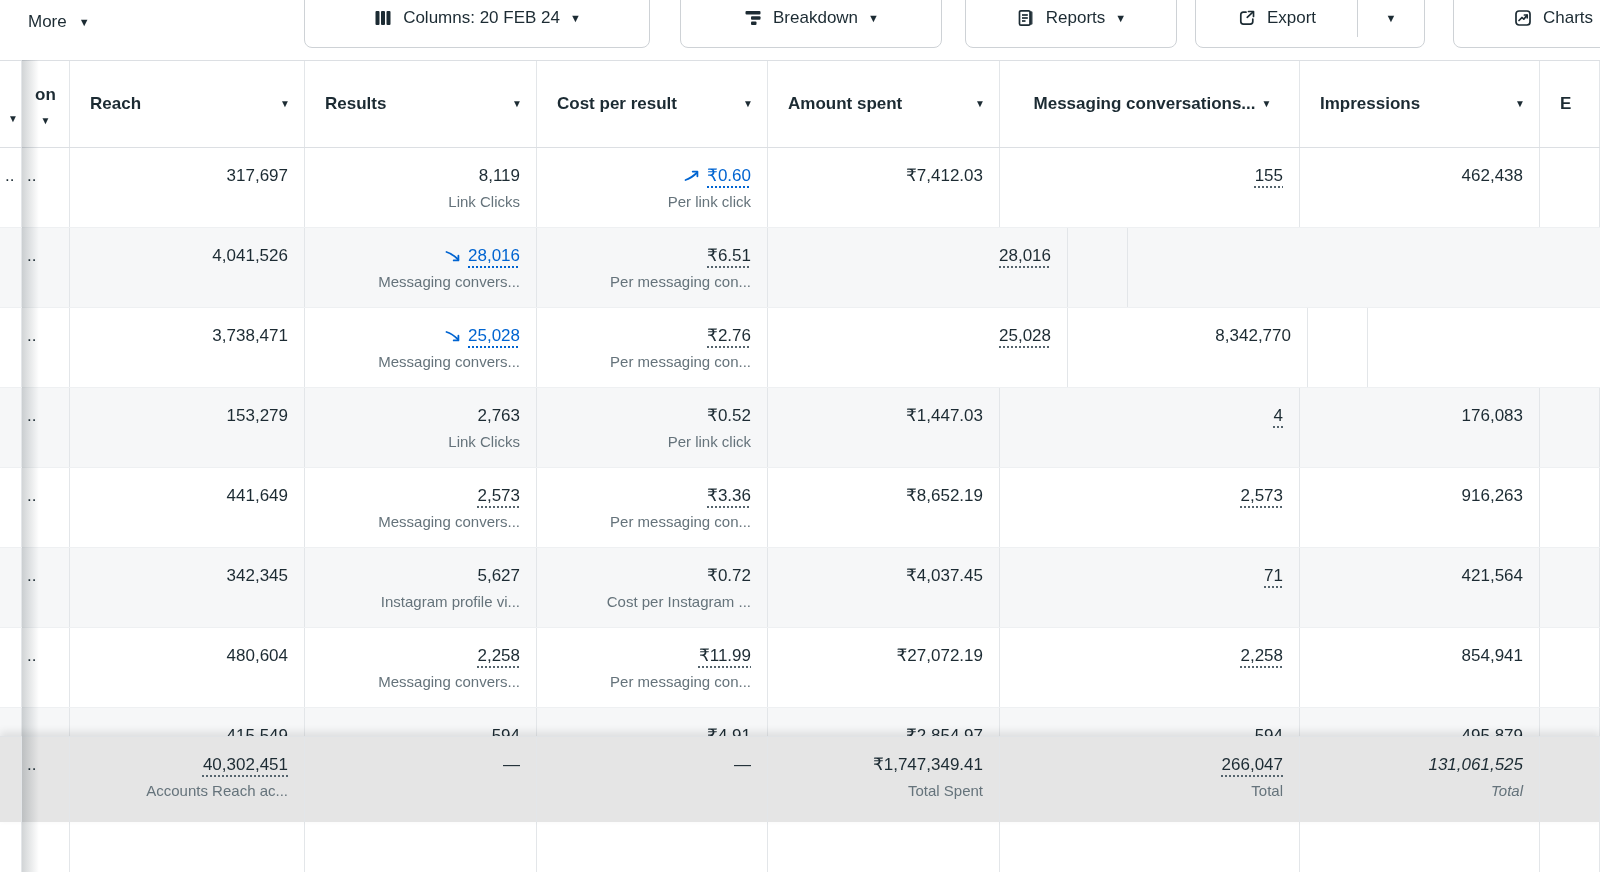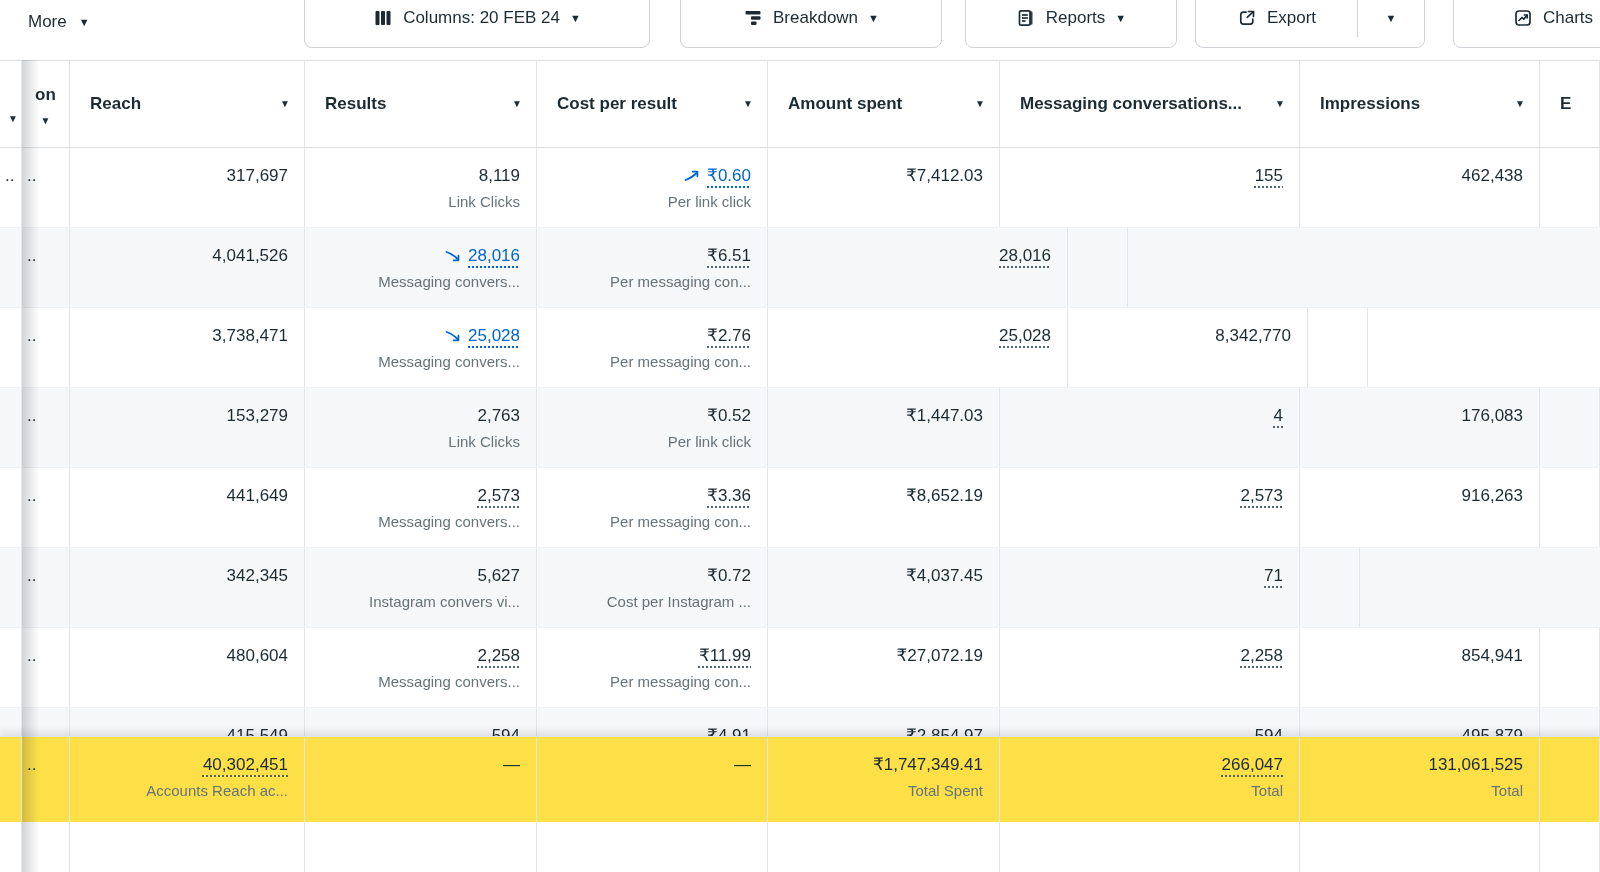--- a/index.html
+++ b/index.html
@@ -48,21 +48,21 @@
   .cell.lcell{text-align:left;padding-left:5px;padding-right:2px;}
   .numline{font-size:17px;line-height:23px;white-space:nowrap;display:flex;justify-content:flex-end;align-items:center;gap:7px;}
   .lcell .numline{justify-content:flex-start;}
   .num{color:#1c2b33;}
   .num.dotted{text-decoration:underline dotted #55646d;text-decoration-thickness:1.5px;text-underline-offset:5px;}
   .num.link{color:#0064d1;}
   .num.link.dotted{text-decoration-color:#0064d1;}
   .sub{font-size:15px;line-height:20px;color:#65737b;margin-top:5px;white-space:nowrap;}
   .trend{flex:0 0 auto;display:flex;}
   .partial{height:28px;overflow:hidden;border-bottom:none;}
-  .totals{display:flex;height:86px;box-sizing:border-box;background:#fde047;position:relative;z-index:2;
+  .totals{display:flex;height:86px;box-sizing:border-box;background:#e5e5e5;position:relative;z-index:2;
     border-top:1px solid #e0e3e6;box-shadow:0 -4px 8px rgba(0,0,0,0.10);}
   .footer-space{display:flex;height:50px;background:#fff;}
   .fcell{box-sizing:border-box;border-right:1px solid #e3e6e9;}
   .scroll-shadow{
     position:absolute;left:22px;top:60px;width:17px;height:812px;z-index:5;pointer-events:none;
     background:linear-gradient(to right,rgba(28,43,51,0.20),rgba(28,43,51,0));
   }
 </style>
 </head>
 <body>
@@ -162,21 +162,21 @@
         <span class="harrow">▼</span>
       </div>
       <div class="hcell" style="width: 231px;">
         <span style="white-space: nowrap;">Cost per result</span>
         <span class="harrow">▼</span>
       </div>
       <div class="hcell" style="width: 232px;">
         <span style="white-space: nowrap;">Amount spent</span>
         <span class="harrow">▼</span>
       </div>
-      <div class="hcell" style="width: 300px;">
+      <div class="hcell" style="width: 300px; justify-content: center;">
         <span style="white-space: normal;">Messaging conversations...</span>
         <span class="harrow">▼</span>
       </div>
       <div class="hcell" style="width: 240px;">
         <span style="white-space: nowrap;">Impressions</span>
         <span class="harrow">▼</span>
       </div>
       <div class="hcell" style="width: 60px;">
         <span style="white-space: nowrap;">E</span>
       </div>
@@ -397,36 +397,41 @@
         </div>
         <div class="cell" style="width: 235px;">
           <div class="numline">
             <span class="num">342,345</span>
           </div>
         </div>
         <div class="cell" style="width: 232px;">
           <div class="numline">
             <span class="num">5,627</span>
           </div>
-          <div class="sub">Instagram convers vi...</div>
+          <div class="sub">Instagram profile vi...</div>
         </div>
         <div class="cell" style="width: 231px;">
           <div class="numline">
             <span class="num">₹0.72</span>
           </div>
           <div class="sub">Cost per Instagram ...</div>
         </div>
         <div class="cell" style="width: 232px;">
           <div class="numline">
             <span class="num">₹4,037.45</span>
           </div>
         </div>
         <div class="cell" style="width: 300px;">
           <div class="numline">
             <span class="num dotted">71</span>
+          </div>
+        </div>
+        <div class="cell" style="width: 240px;">
+          <div class="numline">
+            <span class="num">421,564</span>
           </div>
         </div>
         <div class="cell" style="width: 60px;"></div>
       </div>
       <div class="row">
         <div class="cell lcell" style="width: 22px;"></div>
         <div class="cell lcell" style="width: 48px;">
           <div class="numline">
             <span class="num">..</span>
           </div>
@@ -529,21 +534,21 @@
           <span class="num">₹1,747,349.41</span>
         </div>
         <div class="sub">Total Spent</div>
       </div>
       <div class="cell" style="width: 300px;">
         <div class="numline">
           <span class="num dotted">266,047</span>
         </div>
         <div class="sub">Total</div>
       </div>
-      <div class="cell" style="width: 240px;">
+      <div class="cell" style="width: 240px; font-style: italic;">
         <div class="numline">
           <span class="num">131,061,525</span>
         </div>
         <div class="sub">Total</div>
       </div>
       <div class="cell" style="width: 60px;"></div>
     </div>
   <div class="footer-space" id="footer-row">
       <div class="fcell" style="width: 22px;"></div>
       <div class="fcell" style="width: 48px;"></div>

